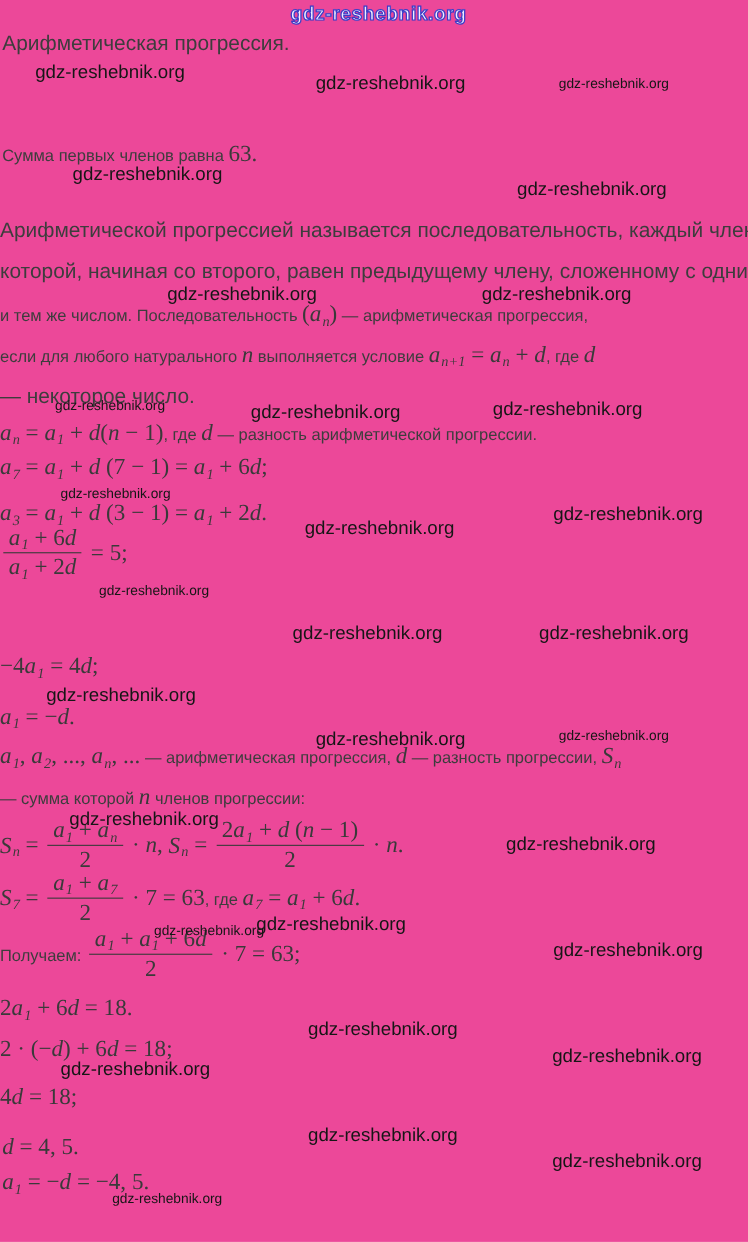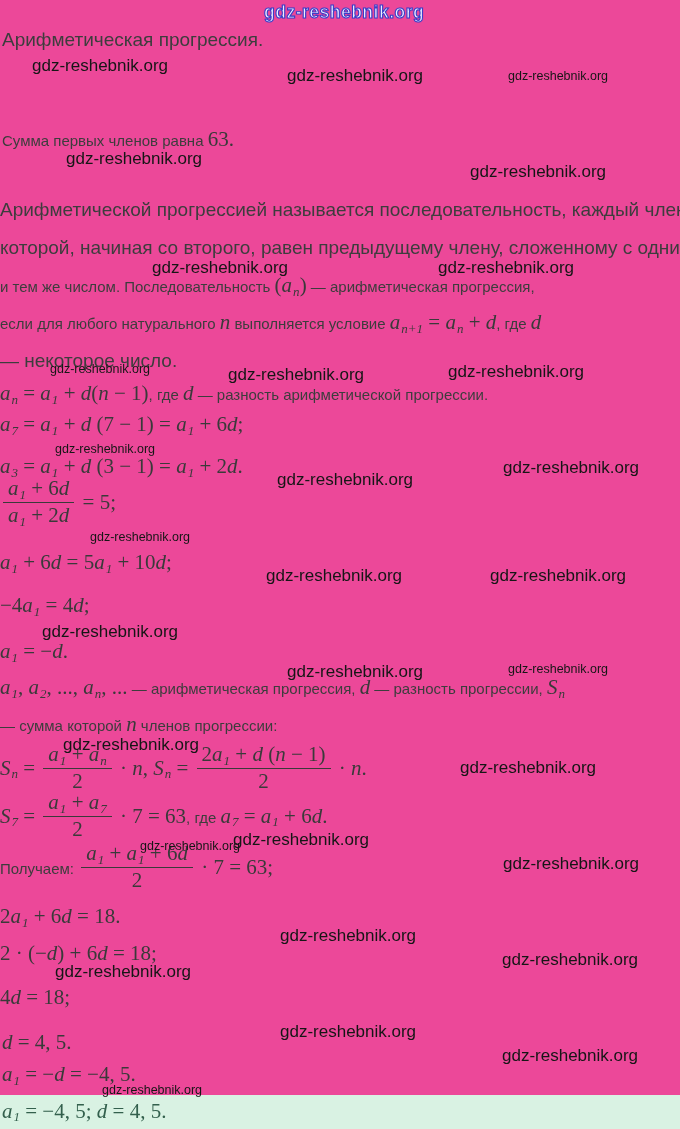--- a/index.html
+++ b/index.html
@@ -92,38 +92,34 @@
   <div class="line text-line" style="left:0px;top:199px;">Арифметической прогрессией называется последовательность, каждый член</div>
   <div class="line text-line" style="left:0px;top:237px;">которой, начиная со второго, равен предыдущему члену, сложенному с одним</div>
   <div class="line formula-line" style="left:0px;top:272px;"><span class="mw">и тем же числом. Последовательность </span><span class="mo">(</span><span class="mi">a<span class="msub">n</span></span><span class="mo">)</span><span class="mw"> — арифметическая прогрессия,</span></div>
   <div class="line formula-line" style="left:0px;top:309px;"><span class="mw">если для любого натурального </span><span class="mi">n</span><span class="mw"> выполняется условие </span><span class="mi">a<span class="msub">n+1</span></span><span class="mo"> = </span><span class="mi">a<span class="msub">n</span></span><span class="mo"> + </span><span class="mi">d</span><span class="mw">, где </span><span class="mi">d</span></div>
   <div class="line text-line" style="left:0px;top:350px;">— некоторое число.</div>
 
   <div class="line formula-line" style="left:0px;top:380px;"><span class="mi">a<span class="msub">n</span></span><span class="mo"> = </span><span class="mi">a<span class="msub">1</span></span><span class="mo"> + </span><span class="mi">d</span><span class="mo">(</span><span class="mi">n</span><span class="mo"> − 1)</span><span class="mw">, где </span><span class="mi">d</span><span class="mw"> — разность арифметической прогрессии.</span></div>
   <div class="line formula-line" style="left:0px;top:411px;"><span class="mi">a<span class="msub">7</span></span><span class="mo"> = </span><span class="mi">a<span class="msub">1</span></span><span class="mo"> + </span><span class="mi">d</span><span class="mo"> (7 − 1) = </span><span class="mi">a<span class="msub">1</span></span><span class="mo"> + 6</span><span class="mi">d</span><span class="mo">;</span></div>
   <div class="line formula-line" style="left:0px;top:453px;"><span class="mi">a<span class="msub">3</span></span><span class="mo"> = </span><span class="mi">a<span class="msub">1</span></span><span class="mo"> + </span><span class="mi">d</span><span class="mo"> (3 − 1) = </span><span class="mi">a<span class="msub">1</span></span><span class="mo"> + 2</span><span class="mi">d</span><span class="mo">.</span></div>
   <div class="line formula-line" style="left:0px;top:478px;"><span class="frac"><span class="num"><span class="mi">a<span class="msub">1</span></span><span class="mo"> + 6</span><span class="mi">d</span></span><span class="den"><span class="mi">a<span class="msub">1</span></span><span class="mo"> + 2</span><span class="mi">d</span></span></span><span class="mo"> = 5;</span></div>
-  <div class="line formula-line" style="left:0px;top:549px;"><span class="mi">a<span class="msub">1</span></span><span class="mo"> + 6</span><span class="mi">d</span><span class="mo"> = 5</span><span class="mi">a<span class="msub">1</span></span><span class="mo"> + 10</span><span class="mi">d</span><span class="mo">;</span></div>
   <div class="line formula-line" style="left:0px;top:592px;"><span class="mo">−4</span><span class="mi">a<span class="msub">1</span></span><span class="mo"> = 4</span><span class="mi">d</span><span class="mo">;</span></div>
   <div class="line formula-line" style="left:0px;top:638px;text-align:right;"><span class="mi">a<span class="msub">1</span></span><span class="mo"> = −</span><span class="mi">d</span><span class="mo">.</span></div>
 
   <div class="line formula-line" style="left:0px;top:674px;"><span class="mi">a<span class="msub">1</span></span><span class="mo">, </span><span class="mi">a<span class="msub">2</span></span><span class="mo">, ..., </span><span class="mi">a<span class="msub">n</span></span><span class="mo">, ...</span><span class="mw"> — арифметическая прогрессия, </span><span class="mi">d</span><span class="mw"> — разность прогрессии, </span><span class="mi">S<span class="msub">n</span></span></div>
   <div class="line formula-line" style="left:0px;top:711px;"><span class="mw">— сумма которой </span><span class="mi">n</span><span class="mw"> членов прогрессии:</span></div>
   <div class="line formula-line" style="left:0px;top:744px;"><span class="mi">S<span class="msub">n</span></span><span class="mo"> = </span><span class="frac"><span class="num"><span class="mi">a<span class="msub">1</span></span><span class="mo"> + </span><span class="mi">a<span class="msub">n</span></span></span><span class="den"><span class="mo">2</span></span></span><span class="mo"> · </span><span class="mi">n</span><span class="mo">, </span><span class="mi">S<span class="msub">n</span></span><span class="mo"> = </span><span class="frac"><span class="num"><span class="mo">2</span><span class="mi">a<span class="msub">1</span></span><span class="mo"> + </span><span class="mi">d</span><span class="mo"> (</span><span class="mi">n</span><span class="mo"> − 1)</span></span><span class="den"><span class="mo">2</span></span></span><span class="mo"> · </span><span class="mi">n</span><span class="mo">.</span></div>
   <div class="line formula-line" style="left:0px;top:792px;"><span class="mi">S<span class="msub">7</span></span><span class="mo"> = </span><span class="frac"><span class="num"><span class="mi">a<span class="msub">1</span></span><span class="mo"> + </span><span class="mi">a<span class="msub">7</span></span></span><span class="den"><span class="mo">2</span></span></span><span class="mo"> · 7 = 63</span><span class="mw">, где </span><span class="mi">a<span class="msub">7</span></span><span class="mo"> = </span><span class="mi">a<span class="msub">1</span></span><span class="mo"> + 6</span><span class="mi">d</span><span class="mo">.</span></div>
   <div class="line formula-line" style="left:0px;top:843px;"><span class="mw">Получаем: </span><span class="frac"><span class="num"><span class="mi">a<span class="msub">1</span></span><span class="mo"> + </span><span class="mi">a<span class="msub">1</span></span><span class="mo"> + 6</span><span class="mi">d</span></span><span class="den"><span class="mo">2</span></span></span><span class="mo"> · 7 = 63;</span></div>
   <div class="line formula-line" style="left:0px;top:903px;"><span class="mo">2</span><span class="mi">a<span class="msub">1</span></span><span class="mo"> + 6</span><span class="mi">d</span><span class="mo"> = 18.</span></div>
   <div class="line formula-line" style="left:0px;top:940px;"><span class="mo">2 · (−</span><span class="mi">d</span><span class="mo">) + 6</span><span class="mi">d</span><span class="mo"> = 18;</span></div>
   <div class="line formula-line" style="left:0px;top:984px;"><span class="mo">4</span><span class="mi">d</span><span class="mo"> = 18;</span></div>
   <div class="line formula-line" style="left:2px;top:1029px;"><span class="mi">d</span><span class="mo"> = 4, 5.</span></div>
   <div class="line formula-line" style="left:2px;top:1061px;"><span class="mi">a<span class="msub">1</span></span><span class="mo"> = −</span><span class="mi">d</span><span class="mo"> = −4, 5.</span></div>
 
-  <div class="answer-band">
-    <div class="formula-line"><span class="mi">a<span class="msub">1</span></span><span class="mo"> = −4, 5; </span><span class="mi">d</span><span class="mo"> = 4, 5.</span></div>
-  </div>
 
   <div class="wm" style="left:32px;top:57px;">gdz-reshebnik.org</div>
   <div class="wm" style="left:287px;top:67px;">gdz-reshebnik.org</div>
   <div class="wm wm-sm" style="left:508px;top:70px;">gdz-reshebnik.org</div>
   <div class="wm" style="left:66px;top:150px;">gdz-reshebnik.org</div>
   <div class="wm" style="left:470px;top:163px;">gdz-reshebnik.org</div>
   <div class="wm" style="left:152px;top:259px;">gdz-reshebnik.org</div>
   <div class="wm" style="left:438px;top:259px;">gdz-reshebnik.org</div>
   <div class="wm wm-sm" style="left:50px;top:363px;">gdz-reshebnik.org</div>
   <div class="wm" style="left:228px;top:366px;">gdz-reshebnik.org</div>

